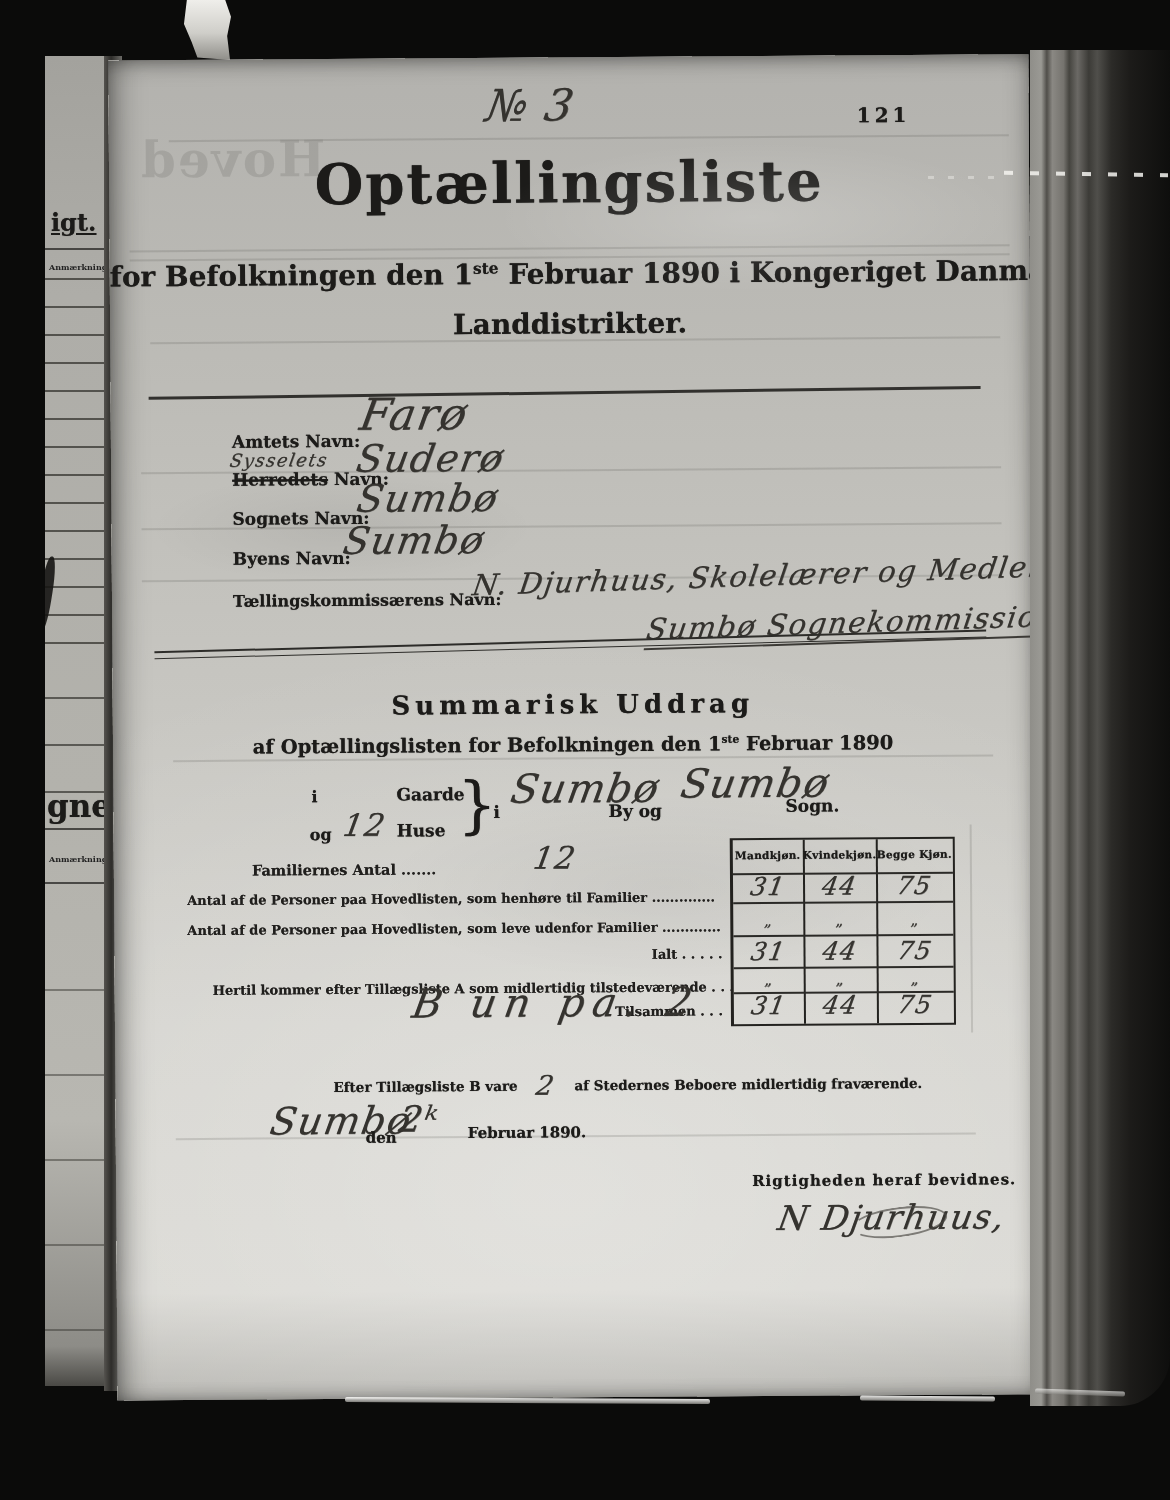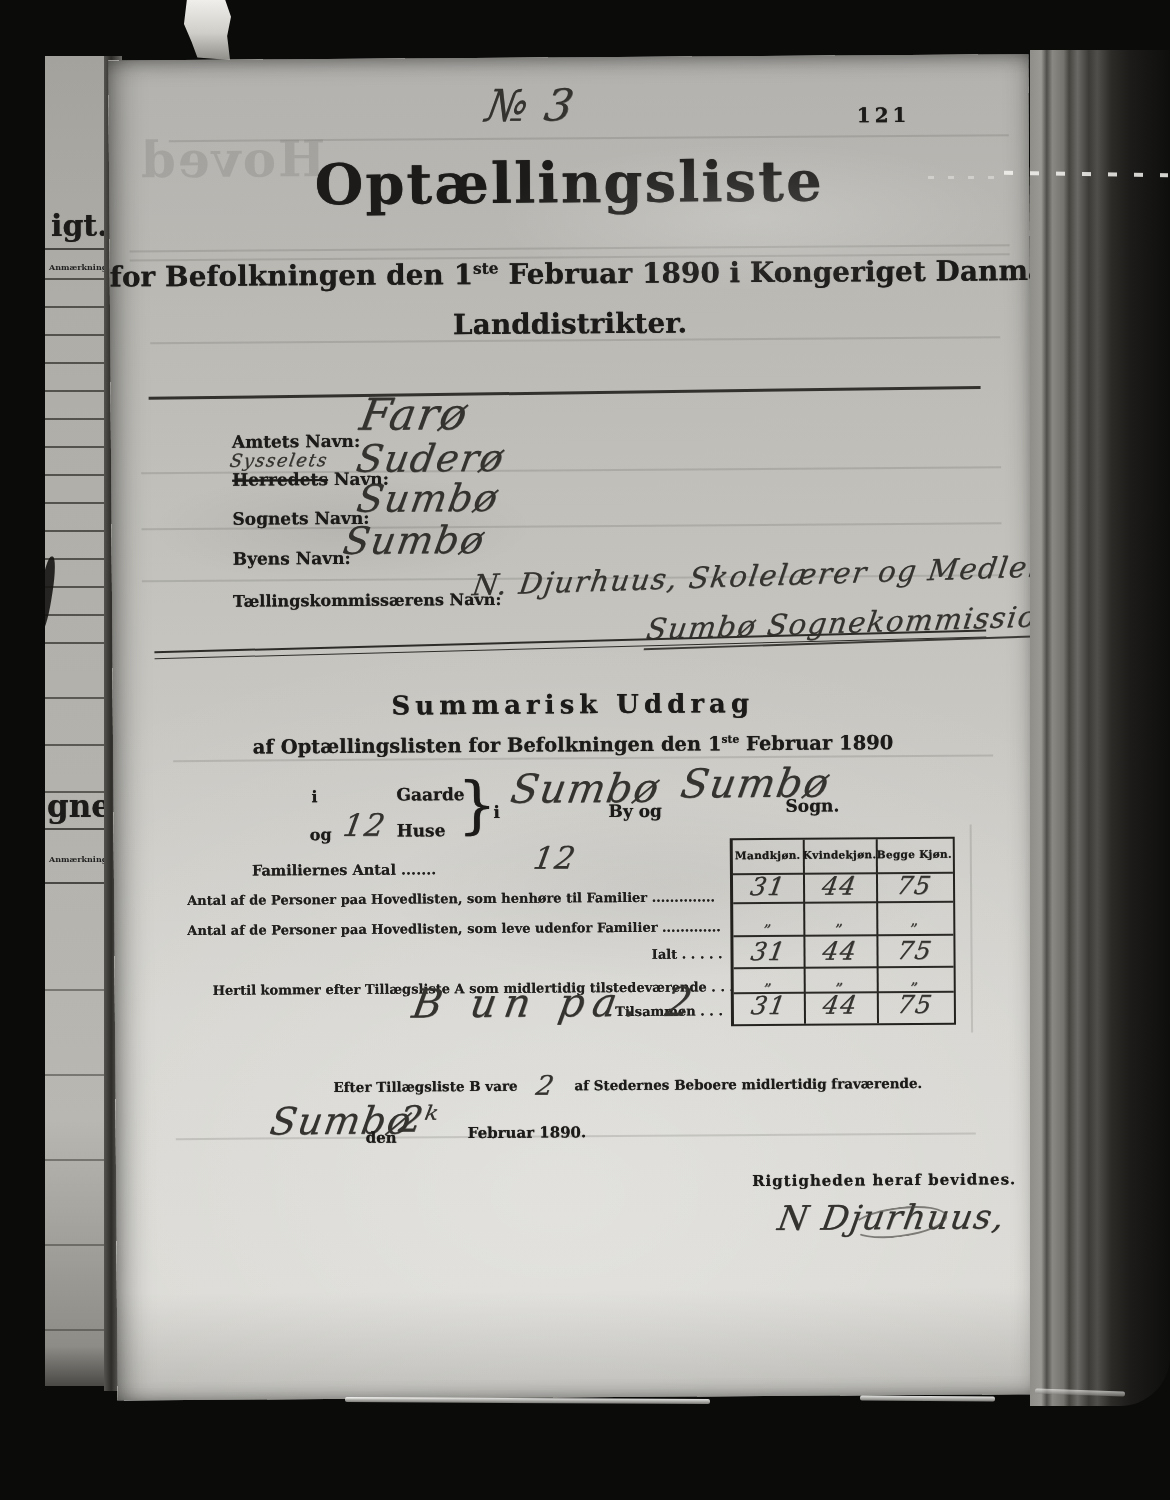--- a/index.html
+++ b/index.html
@@ -9,21 +9,21 @@
   .left-strip{position:absolute;left:45px;top:56px;width:63px;height:1330px;
     background:linear-gradient(180deg,#a3a29d 0%,#aeada8 18%,#b3b2ac 55%,#b8b7b1 80%,#8d8c87 97%,#4a4945 100%);
     overflow:hidden;}
   .left-strip .rule{position:absolute;left:0;width:100%;height:2px;background:#2e2d2b;opacity:.8;}
   .ruled-a{position:absolute;left:0;top:196px;width:100%;height:400px;
     background:repeating-linear-gradient(180deg,transparent 0 26px,#35342f 26px 28px);opacity:.75;}
   .ruled-b{position:absolute;left:0;top:596px;width:100%;height:180px;
     background:repeating-linear-gradient(180deg,transparent 0 45px,#35342f 45px 47px);opacity:.7;}
   .ruled-c{position:absolute;left:0;top:850px;width:100%;height:500px;
     background:repeating-linear-gradient(180deg,transparent 0 83px,#3a3934 83px 85px);opacity:.5;}
-  .frag-top{position:absolute;left:6px;top:152px;font-size:30px;font-weight:bold;color:#1d1c1a;}
+  .frag-top{position:absolute;left:6px;top:152px;font-size:24px;font-weight:bold;color:#1d1c1a;text-decoration:underline;}
   .frag-mid{position:absolute;left:2px;top:732px;font-size:31px;font-weight:bold;color:#1d1c1a;}
   .anm{position:absolute;left:4px;font-size:8px;font-weight:bold;color:#222;white-space:nowrap;transform:scaleY(.9);}
   .scribble{position:absolute;left:-5px;top:500px;width:12px;height:78px;background:#161513;
     border-radius:45%;transform:rotate(9deg);opacity:.9;}
   .gutter{position:absolute;left:104px;top:56px;width:18px;height:1335px;
     background:linear-gradient(90deg,#55534f 0%,#2e2d2a 40%,#6b6a66 100%);}
   
   .main-page{position:absolute;left:112px;top:58px;width:920px;height:1340px;
     transform:rotate(-0.4deg);transform-origin:40% 40%;
     background:

